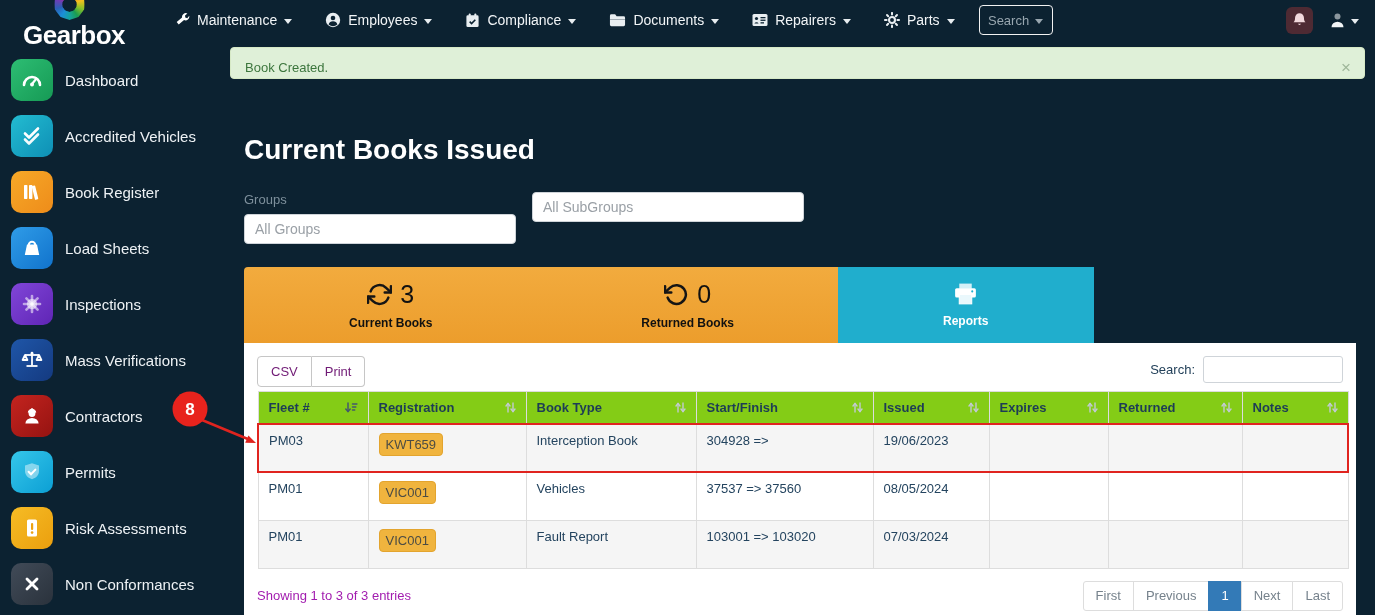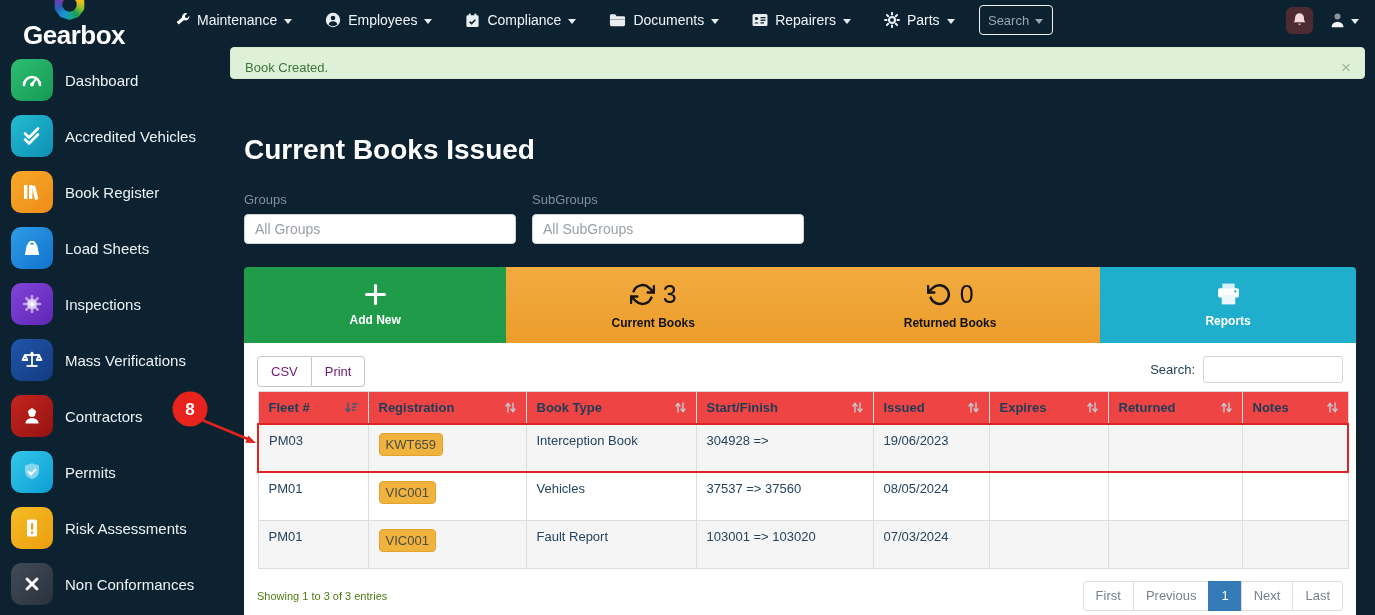--- a/index.html
+++ b/index.html
@@ -72,32 +72,32 @@
   .panel-toolbar { display:flex; align-items:flex-start; justify-content:space-between; height:30px; margin-bottom:5px; }
   .export-group { display:flex; }
   .export-btn { height:31px; padding:0 13px; background:#fff; border:1px solid #c6c6c6; font-size:13px; color:#701a75;
     font-family:"Liberation Sans",sans-serif; cursor:pointer; }
   .export-btn:first-child { border-radius:4px 0 0 4px; }
   .export-btn:last-child { border-radius:0 4px 4px 0; border-left:none; }
   .tbl-search { display:flex; align-items:center; gap:8px; }
   .tbl-search-label { font-size:13px; color:#23415a; }
   .tbl-search-input { width:140px; height:27px; border:1px solid #cfd4d9; border-radius:3px; padding:0 8px; font-size:13px; }
   table.books { width:100%; border-collapse:collapse; table-layout:fixed; font-size:13px; }
-  table.books th { background:#ef4444; border:1px solid #dcdcdc; color:#1d3c56; font-weight:700; text-align:left;
+  table.books th { background:#84cc16; border:1px solid #dcdcdc; color:#1d3c56; font-weight:700; text-align:left;
     padding:8px 10px; height:25px; cursor:pointer; }
   .th-inner { display:flex; align-items:center; justify-content:space-between; }
   table.books td { border:1px solid #ddd; color:#24445f; padding:8px 10px; height:48px; vertical-align:top; }
   tr.row-odd td { background:#f5f5f5; }
   tr.row-even td { background:#fff; }
   tr.annotated td { border-top:2px solid #e0241f; border-bottom:2px solid #e0241f; }
   tr.annotated td:first-child { border-left:2px solid #e0241f; }
   tr.annotated td:last-child { border-right:2px solid #e0241f; }
   .reg-badge { display:inline-block; background:#f0b43e; border:1px solid #e3a42e; border-radius:4px; padding:3px 6px; color:#4c4c44; }
   .table-footer { display:flex; align-items:center; justify-content:space-between; margin-top:12px; }
-  .summary { font-size:11px; color:#4d7c0f; }
+  .summary { font-size:13px; color:#a21caf; }
   .pagination { display:flex; }
   .page-btn { height:30px; padding:0 12px; background:#fff; border:1px solid #ddd; color:#76828c; font-size:13px;
     font-family:"Liberation Sans",sans-serif; cursor:pointer; margin-left:-1px; }
   .page-btn:first-child { border-radius:3px 0 0 3px; margin-left:8px; }
   .page-btn:last-child { border-radius:0 3px 3px 0; }
   .page-btn.active { background:#337ab7; border-color:#337ab7; color:#fff; }
   
   .annotation-svg { position:absolute; left:166px; top:388px; width:100px; height:62px; z-index:40; pointer-events:none; }
 </style>
 </head>
@@ -313,35 +313,25 @@
   </div>
 
   <div class="page-title">Current Books Issued</div>
 
   <div class="filters">
     <div class="filter-block">
       <div class="filter-label">Groups</div>
       <input class="filter-input" type="text" placeholder="All Groups" style="">
     </div>
     <div class="filter-block">
-      <div class="filter-label">SubGroups</div>
       <input class="filter-input" type="text" placeholder="All SubGroups" style="">
     </div>
   </div>
 
   <div class="actions">
-    <div class="action-btn btn-add">
-      <svg width="23" height="23" viewBox="0 0 22 22">
-          <g stroke="#fff" stroke-width="3" stroke-linecap="round">
-            <line x1="11" y1="2.5" x2="11" y2="19.5"></line>
-            <line x1="2.5" y1="11" x2="19.5" y2="11"></line>
-          </g>
-        </svg>
-      <span class="a-label">Add New</span>
-    </div>
     <div class="action-btn btn-current">
       <div class="icon-count">
         <svg width="25" height="25" viewBox="0 0 24 24">
             <g stroke="#151515" stroke-width="2.4" fill="none" stroke-linecap="round" stroke-linejoin="round">
               <path d="M23 4v6h-6"></path>
               <path d="M1 20v-6h6"></path>
               <path d="M3.51 9a9 9 0 0 1 14.85-3.36L23 10"></path>
               <path d="M1 14l4.64 4.36A9 9 0 0 0 20.49 15"></path>
             </g>
           </svg>

